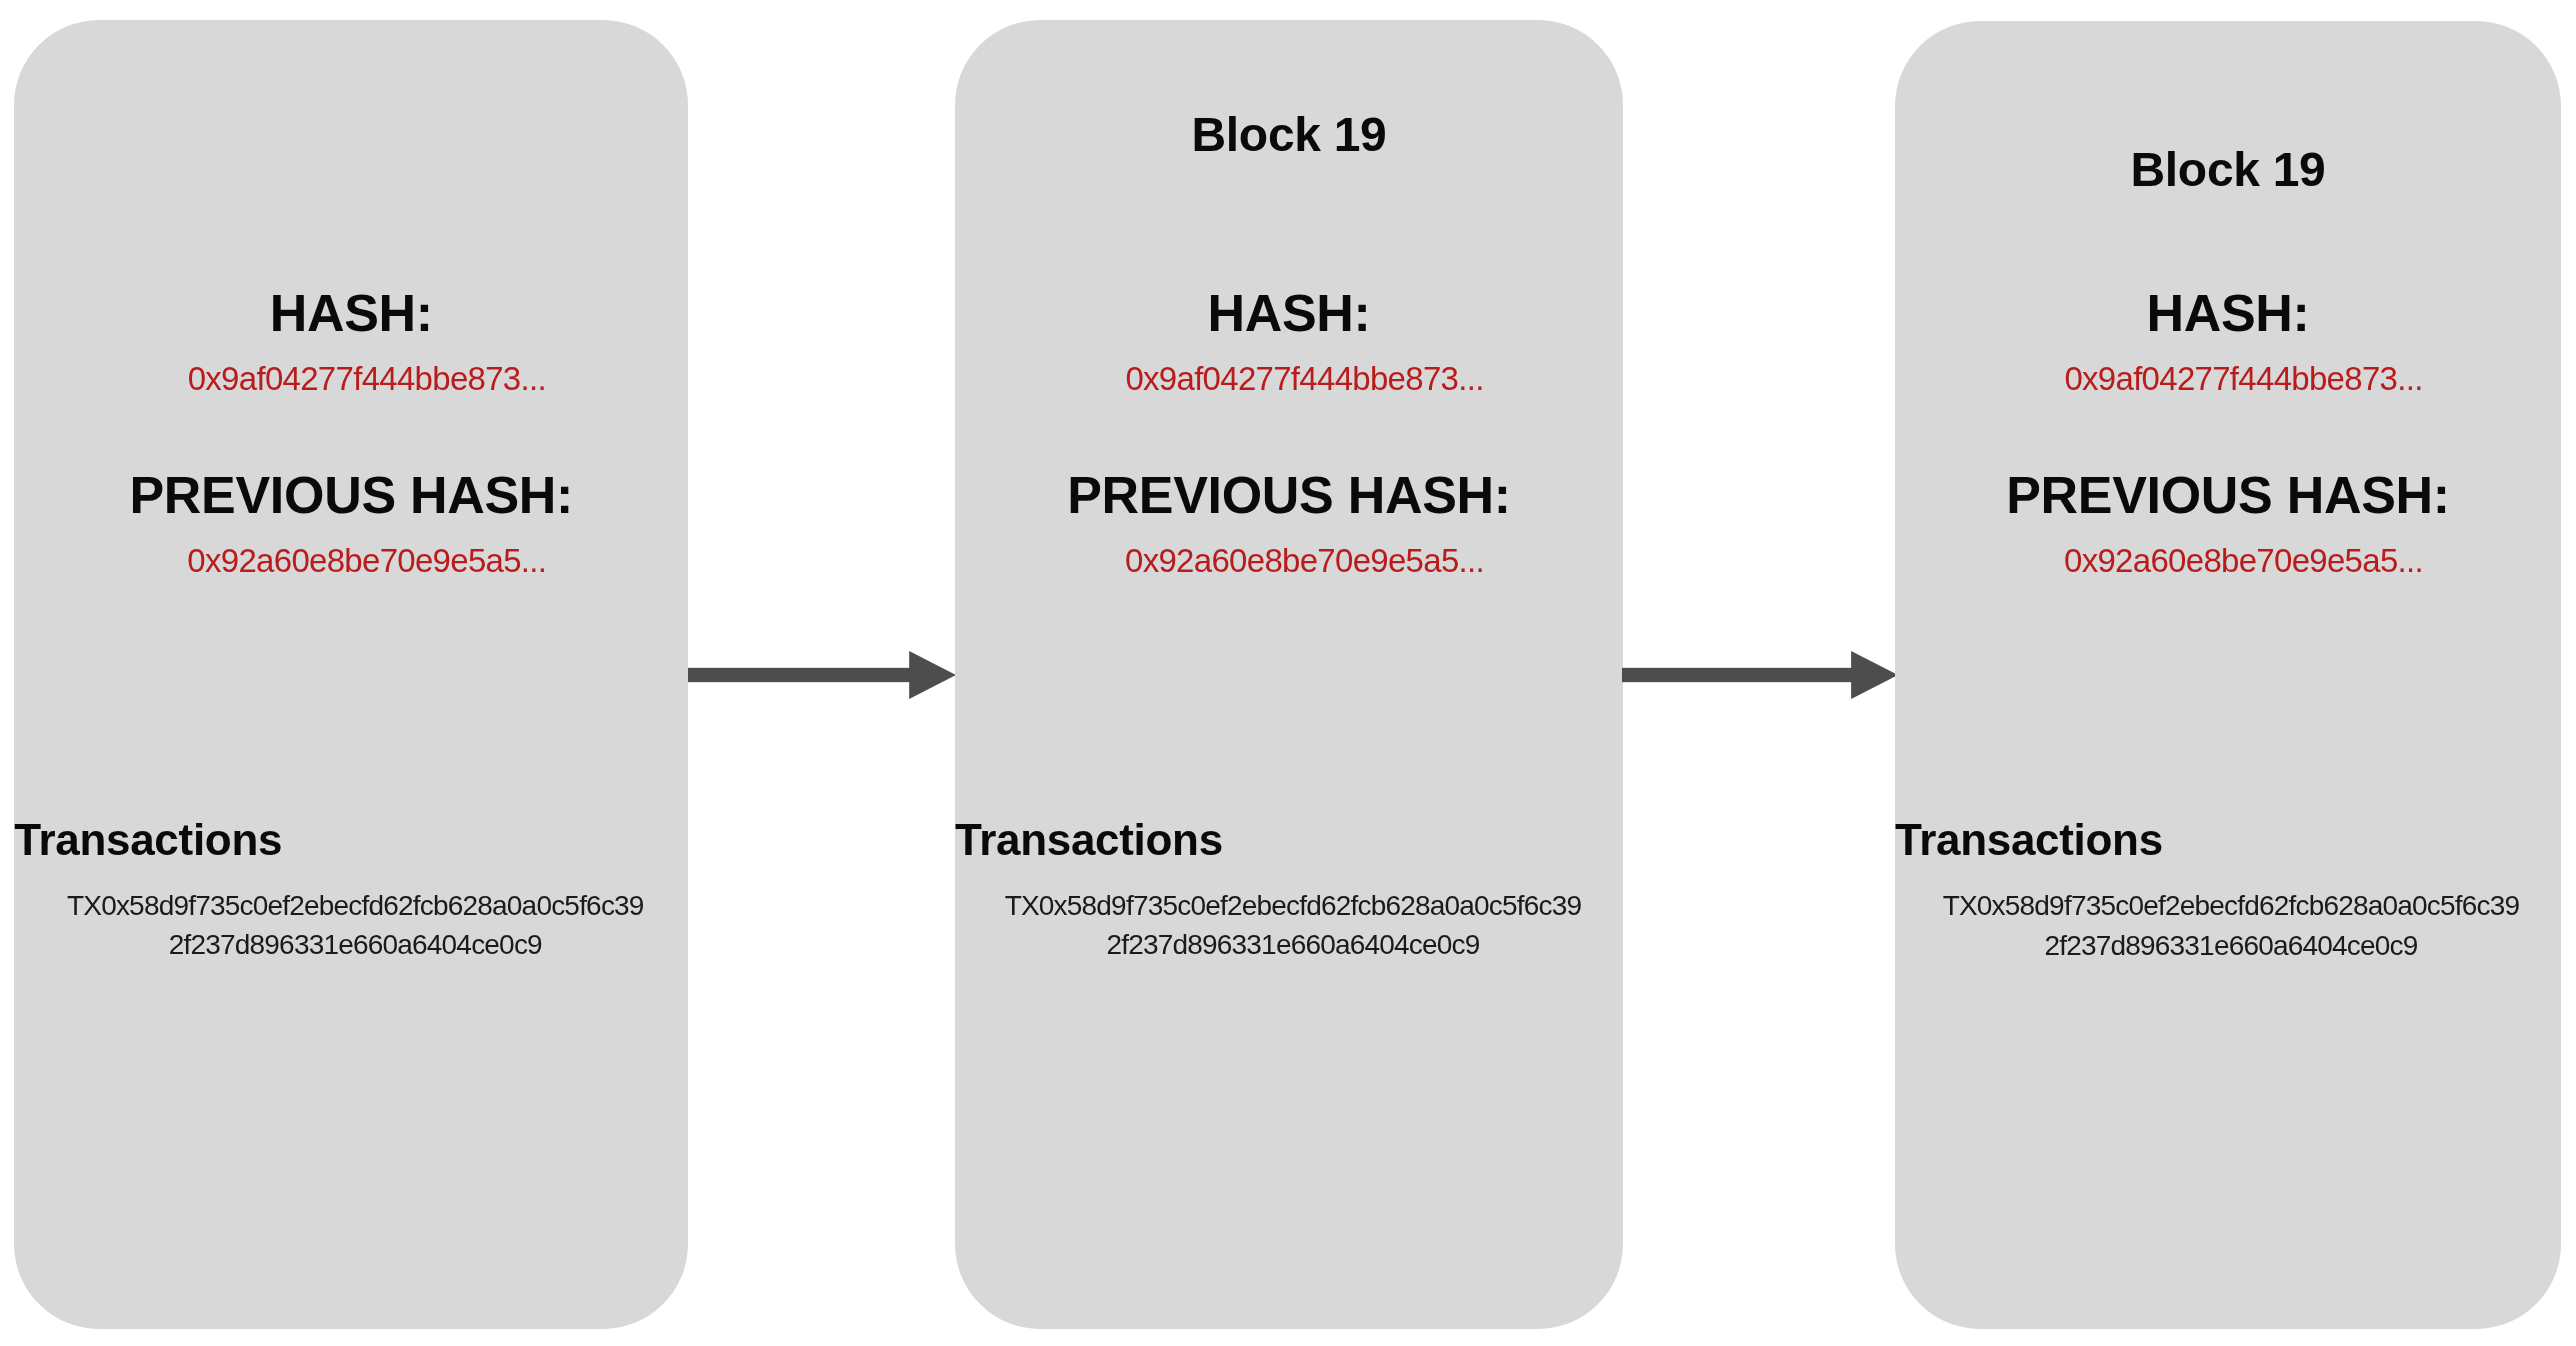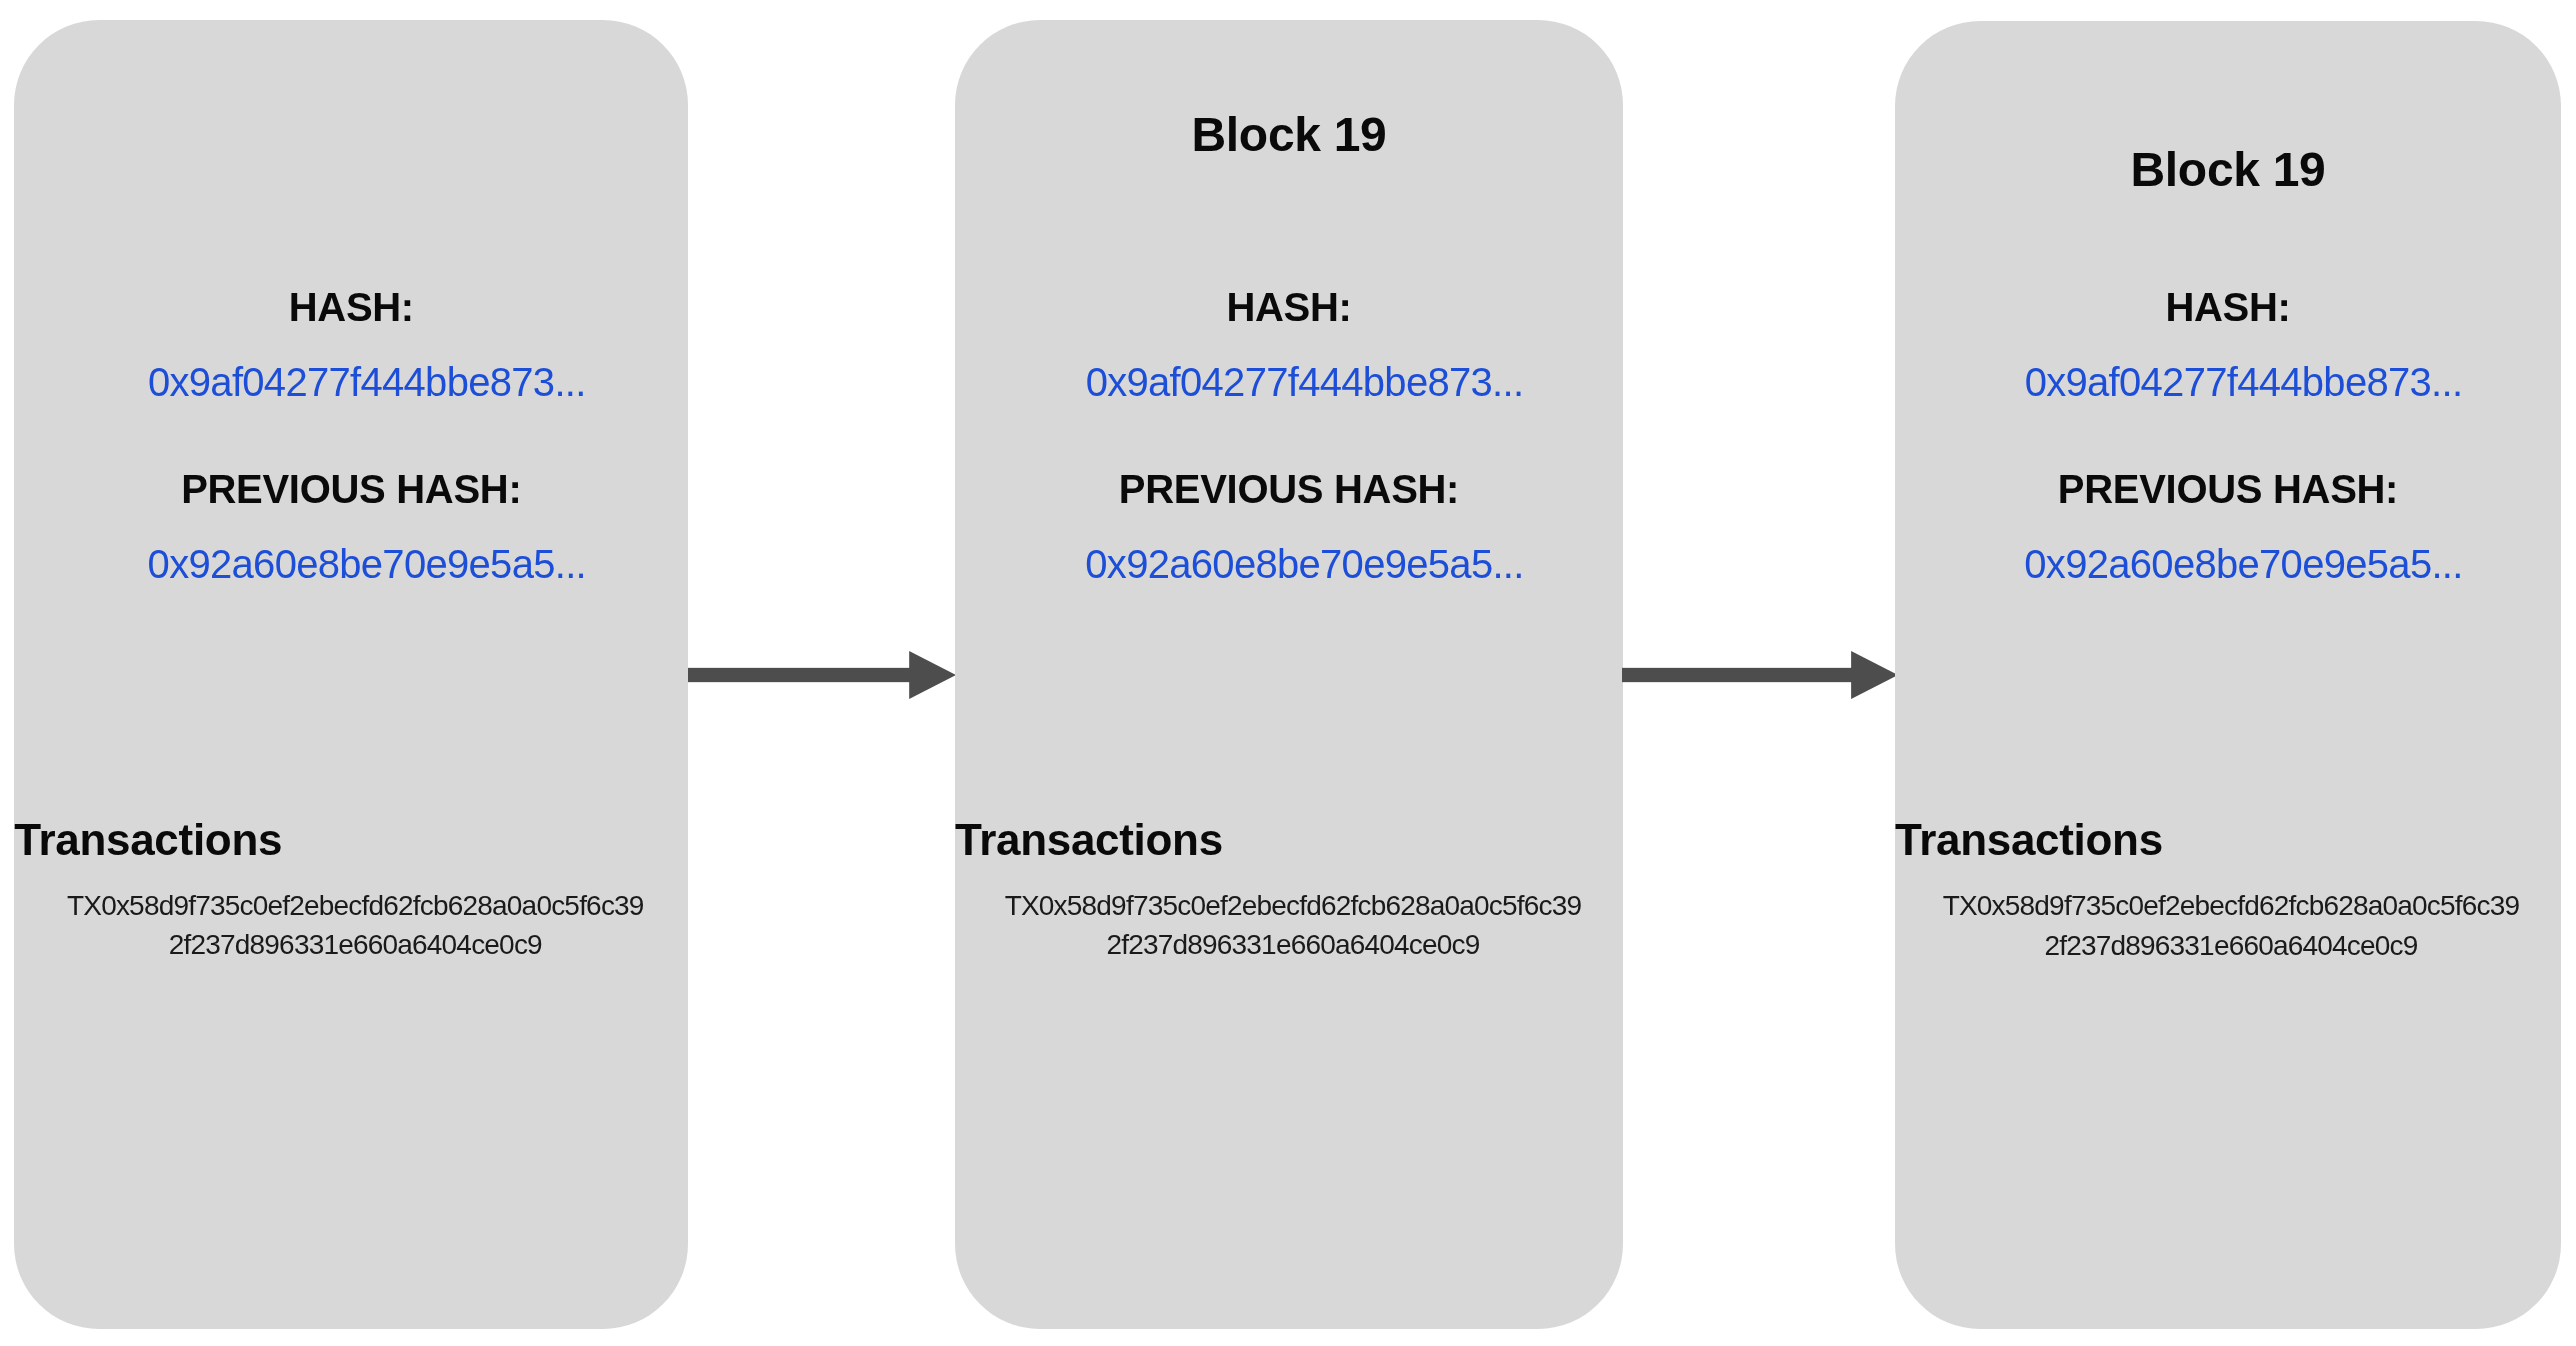--- a/index.html
+++ b/index.html
@@ -46,35 +46,35 @@
     color: #0a0a0a;
     letter-spacing: -0.3px;
     line-height: 1;
   }
 
   .field-label {
     position: absolute;
     left: 0;
     right: 0;
     text-align: center;
-    font-size: 40px;
+    font-size: 52px;
     font-weight: bold;
     color: #0a0a0a;
     line-height: 1;
     letter-spacing: -0.3px;
   }
 
   .field-value {
     position: absolute;
     left: 0;
     right: 0;
     text-align: center;
-    font-size: 40px;
+    font-size: 33px;
     font-weight: normal;
-    color: #1d4ed8;
+    color: #b91c1c;
     line-height: 1;
     letter-spacing: -0.7px;
     margin-left: 31px;
   }
 
   .tx-heading {
     position: absolute;
     left: 0;
     right: 0;
     text-align: left;

